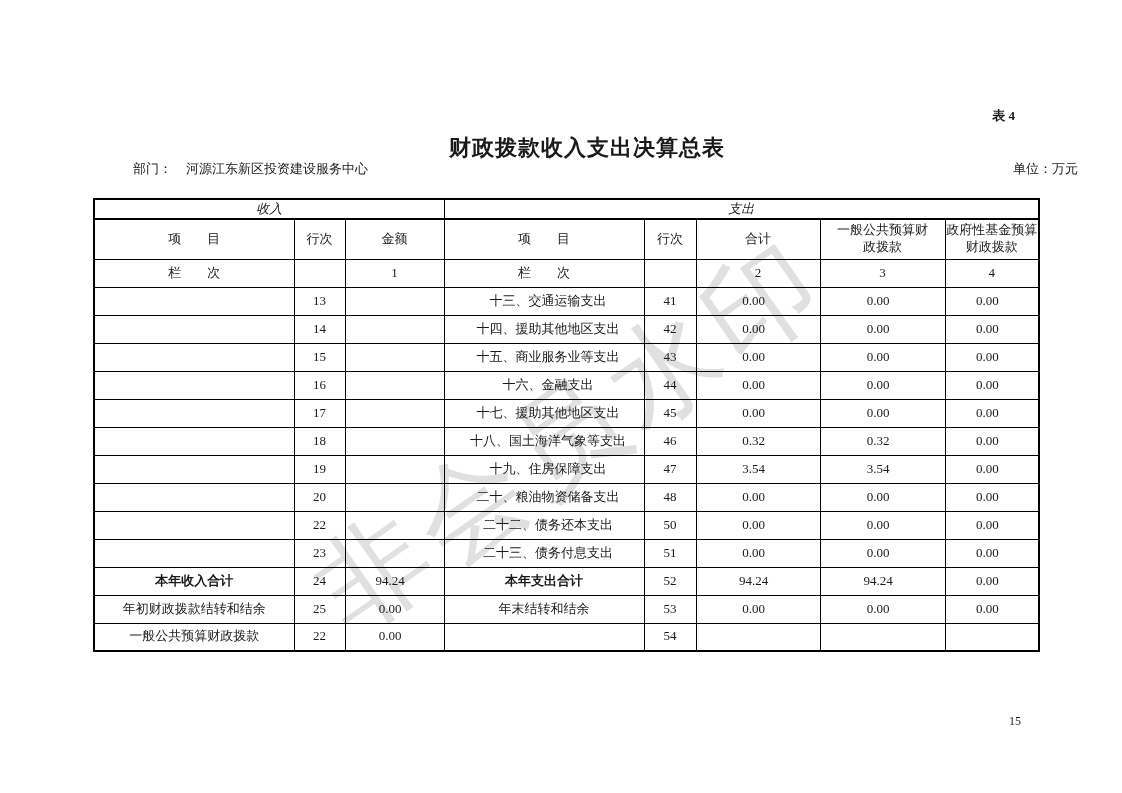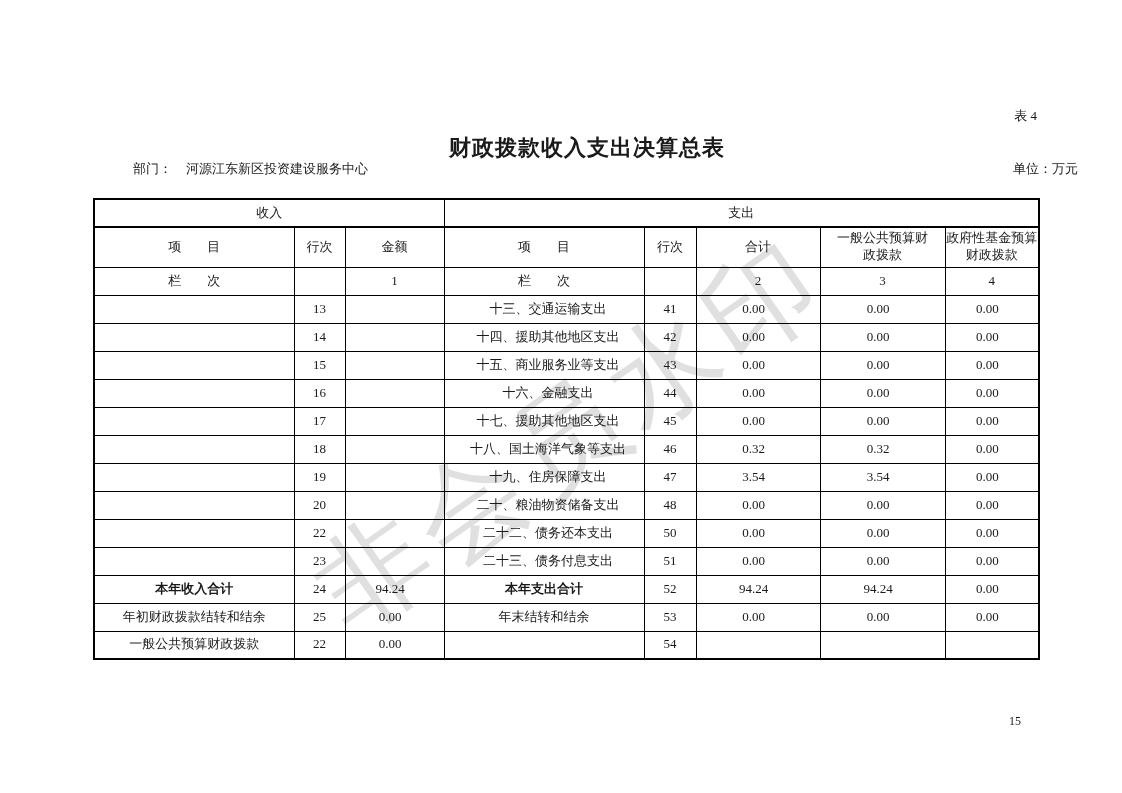--- a/index.html
+++ b/index.html
@@ -5,22 +5,23 @@
   * { margin:0; padding:0; box-sizing:border-box; }
   html,body { width:1122px; height:793px; }
   body {
     position:relative;
     background:#ffffff;
     color:#1a1a1a;
     font-family:"Liberation Serif","DejaVu Serif",serif;
     overflow:hidden;
   }
   .sheet-label {
-    position:absolute; top:107px; right:85px;
-    font-size:13px;
+    position:absolute; top:107px; right:107px;
+    font-size:13px;
+    font-weight:bold;
   }
   .page-title {
     position:absolute; top:133px; left:0; width:100%;
     text-align:center;
     font-size:22px; font-weight:bold;
     font-family:"DejaVu Sans","Liberation Sans",sans-serif;
     letter-spacing:1px;
     margin-left:26px;
   }
   .meta-row {
@@ -53,21 +54,21 @@
   table.budget th, table.budget td {
     border:1px solid #000;
     font-weight:normal;
     text-align:center;
     vertical-align:middle;
     overflow:hidden;
     height:28px;
     line-height:1.3;
   }
   table.budget { border:2px solid #000; }
-  tr.section-row th { border-bottom:2px solid #000; height:28px; font-size:13px; }
+  tr.section-row th { border-bottom:2px solid #000; height:20px; font-size:13px;font-style:italic; }
   tr.colhead-row th { height:40px; }
   th.wrap { white-space:pre-line; }
   tr.lanci-row td { height:28px; }
   td.c-eitem { text-align:left; padding-left:8px; }
   td.c-num  { text-align:right; padding-right:9px; }
   td.c-rowno, td.c-item { text-align:center; }
   tr.center-items td.c-eitem { text-align:center; padding-left:0; }
   tr.bold td.c-item, tr.bold td.c-eitem {
     font-weight:bold;
     font-family:"DejaVu Sans","Liberation Sans",sans-serif;

